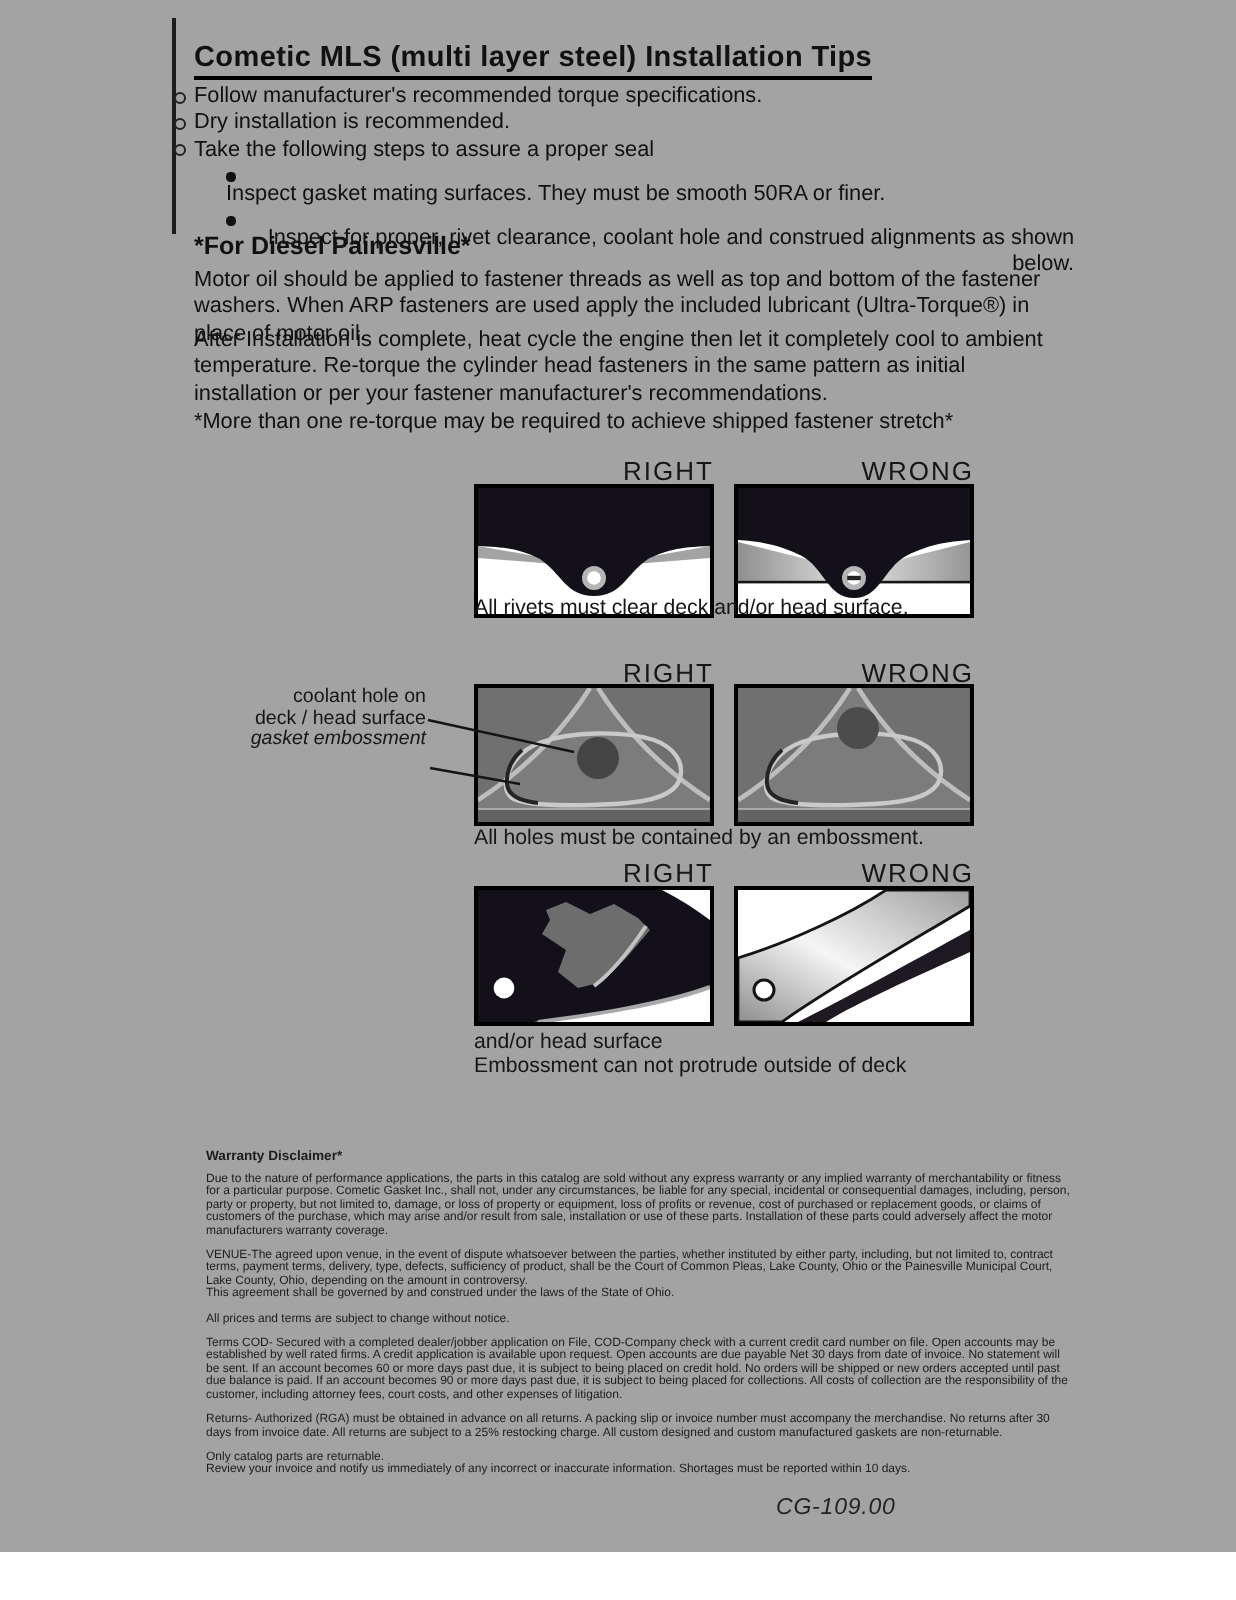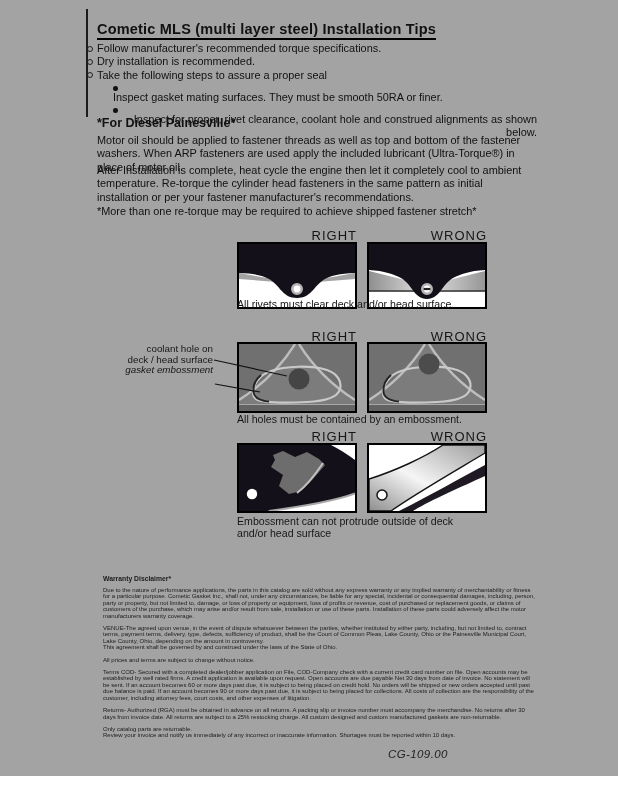--- a/index.html
+++ b/index.html
@@ -174,22 +174,22 @@
         </linearGradient>
       </defs>
       <rect x="0" y="0" width="116" height="66" fill="#ffffff"></rect>
       <path d="M0,34 C26,26 56,12 74,0 L116,0 L116,8 C86,26 44,50 22,66 L0,66 Z" fill="url(#g3)" stroke="#141414" stroke-width="1.4"></path>
       <path d="M30,66 C58,52 90,34 116,20 L116,31 C92,42 60,56 44,66 Z" fill="#1e1922"></path>
       <circle cx="13" cy="50" r="5" fill="#ffffff" stroke="#141414" stroke-width="1.5"></circle>
     </svg>
   </div>
 
   <div class="abs fig-caption" style="left:237px;top:516px;width:260px;">
+    <div>and/or head surface</div>
     <div>Embossment can not protrude outside of deck</div>
-    <div>and/or head surface</div>
   </div>
 
   <svg class="abs overlay" width="618" height="800">
     <line x1="214" y1="360" x2="287" y2="376" stroke="#141414" stroke-width="1.2"></line>
     <line x1="215" y1="384" x2="260" y2="392" stroke="#141414" stroke-width="1.2"></line>
   </svg>
 
   <div class="abs warranty">
     <h4>Warranty Disclaimer*</h4>
     <p>Due to the nature of performance applications, the parts in this catalog are sold without any express warranty or any implied warranty of merchantability or fitness for a particular purpose.  Cometic Gasket Inc., shall not, under any circumstances, be liable for any special, incidental or consequential damages, including, person, party or property, but not limited to, damage, or loss of property or equipment, loss of profits or revenue, cost of purchased or replacement goods, or claims of customers of the purchase, which may arise and/or result from sale, installation or use of these parts.  Installation of these parts could adversely affect the motor manufacturers warranty coverage.</p>

